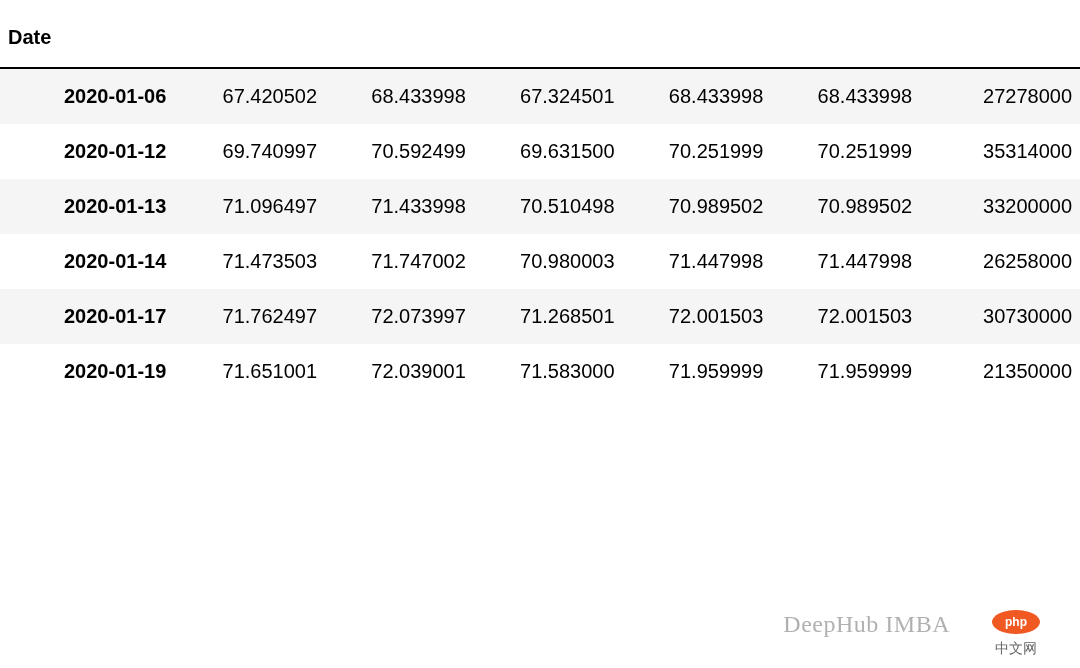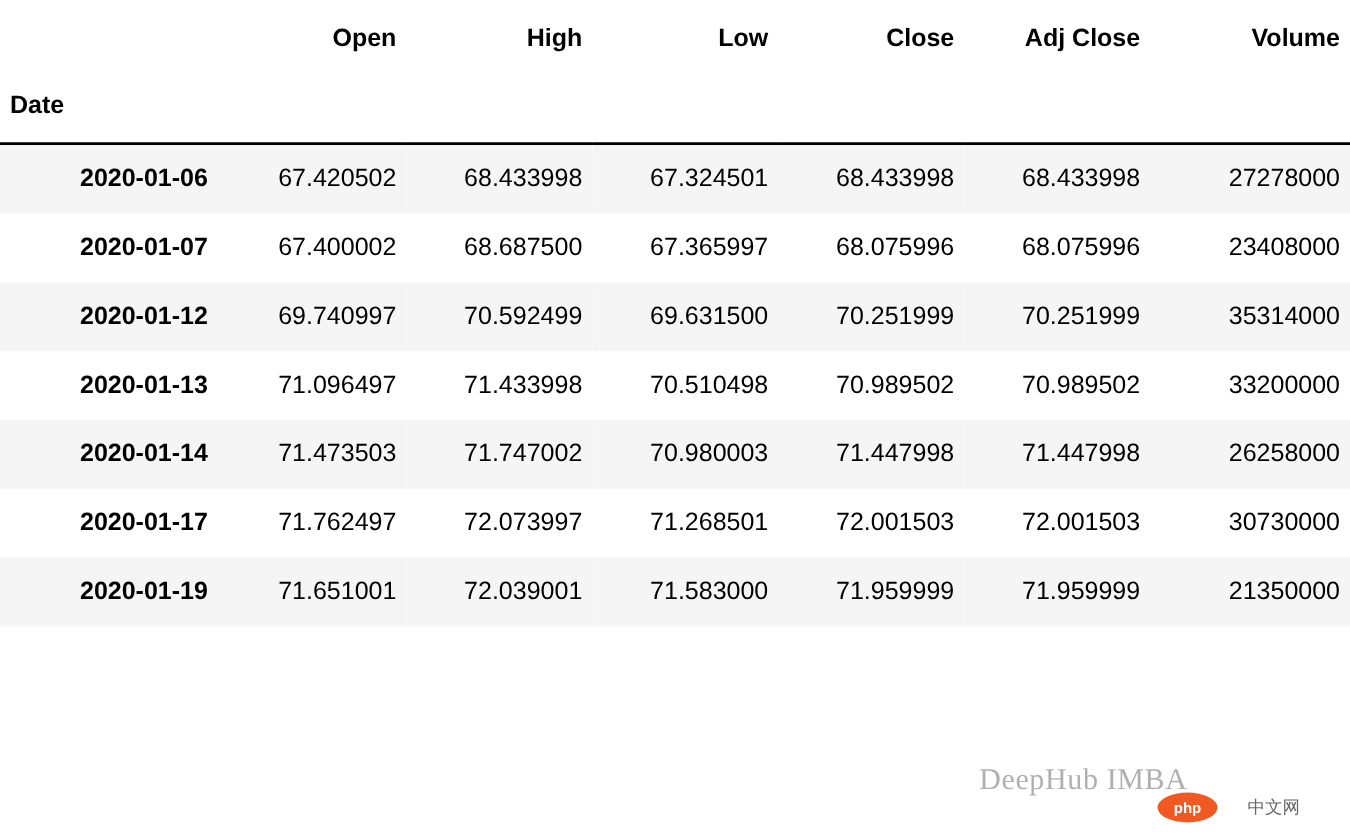--- a/index.html
+++ b/index.html
@@ -59,23 +59,24 @@
     col.c-date { width: 160px; }
     col.c-num { width: 135px; }
     col.c-vol { width: 145px; }
     
     .wm {
       position: absolute;
       right: 40px;
       bottom: 10px;
       display: flex;
       align-items: center;
-      gap: 24px;
+      gap: 6px;
       font-size: 16px;
       color: #555;
+      flex-direction: column;
     }
     .wm .wm-text {
       font-family: "PingFang SC", "Microsoft YaHei", sans-serif;
       font-size: 14px;
       color: #666;
     }
     .wm .php-badge {
       display: inline-flex;
       align-items: center;
       justify-content: center;
@@ -107,57 +108,39 @@
     <colgroup>
       <col class="c-date">
       <col class="c-num">
         <col class="c-num">
         <col class="c-num">
       <col class="c-num">
         <col class="c-num">
         <col class="c-vol">
     </colgroup>
     <thead>
-      <tr class="head-row">
-        <th></th>
-        <th>Open</th>
-        <th>High</th>
-        <th>Low</th>
-        <th>Close</th>
-        <th>Adj Close</th>
-        <th>Volume</th>
-      </tr>
       <tr class="index-row">
         <th>Date</th>
         <th></th>
           <th></th>
           <th></th>
         <th></th>
           <th></th>
           <th></th>
       </tr>
     </thead>
     <tbody id="tbody">
         <tr>
           <th>2020-01-06</th>
           <td>67.420502</td>
           <td>68.433998</td>
           <td>67.324501</td>
           <td>68.433998</td>
           <td>68.433998</td>
           <td>27278000</td>
-        </tr>
-        <tr>
-          <th>2020-01-07</th>
-          <td>67.400002</td>
-          <td>68.687500</td>
-          <td>67.365997</td>
-          <td>68.075996</td>
-          <td>68.075996</td>
-          <td>23408000</td>
         </tr>
         <tr>
           <th>2020-01-12</th>
           <td>69.740997</td>
           <td>70.592499</td>
           <td>69.631500</td>
           <td>70.251999</td>
           <td>70.251999</td>
           <td>35314000</td>
         </tr>

